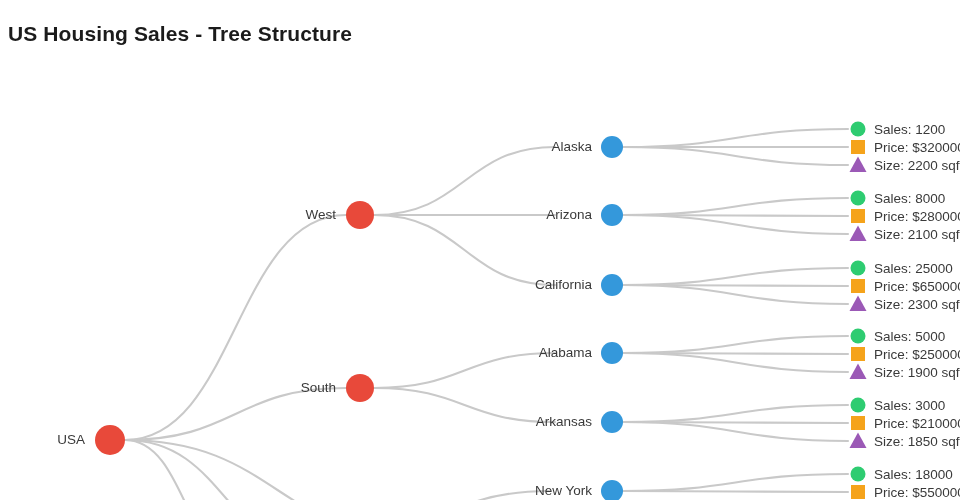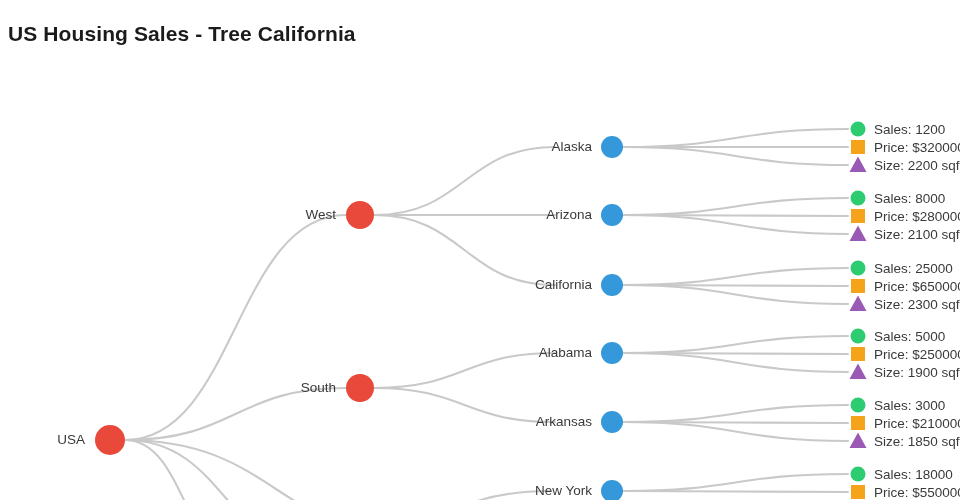--- a/index.html
+++ b/index.html
@@ -45,21 +45,21 @@
   }
   .leaf-label {
     font-family: "Liberation Sans", sans-serif;
     font-size: 13.5px;
     fill: #3a3a3a;
   }
 </style>
 </head>
 <body>
 
-<div id="page-title">US Housing Sales - Tree California</div>
+<div id="page-title">US Housing Sales - Tree Structure</div>
 
 <svg id="tree-canvas" viewBox="0 0 960 500" width="960" height="500" xmlns="http://www.w3.org/2000/svg">
   <g id="edges-layer">
       <path d="M 125 440 C 235.5 440, 235.5 215, 346 215" class="edge"></path>
       <path d="M 125 440 C 235.5 440, 235.5 388, 346 388" class="edge"></path>
       <path d="M 125 440 C 277.5 440, 277.5 540, 430 540" class="edge"></path>
       <path d="M 125 440 C 227.5 440, 227.5 560, 330 560" class="edge"></path>
       <path d="M 125 440 C 187.5 440, 187.5 575, 250 575" class="edge"></path>
       <path d="M 374 215 C 464.5 215, 464.5 147, 555 147" class="edge"></path>
       <path d="M 374 215 C 464.5 215, 464.5 215, 555 215" class="edge"></path>

